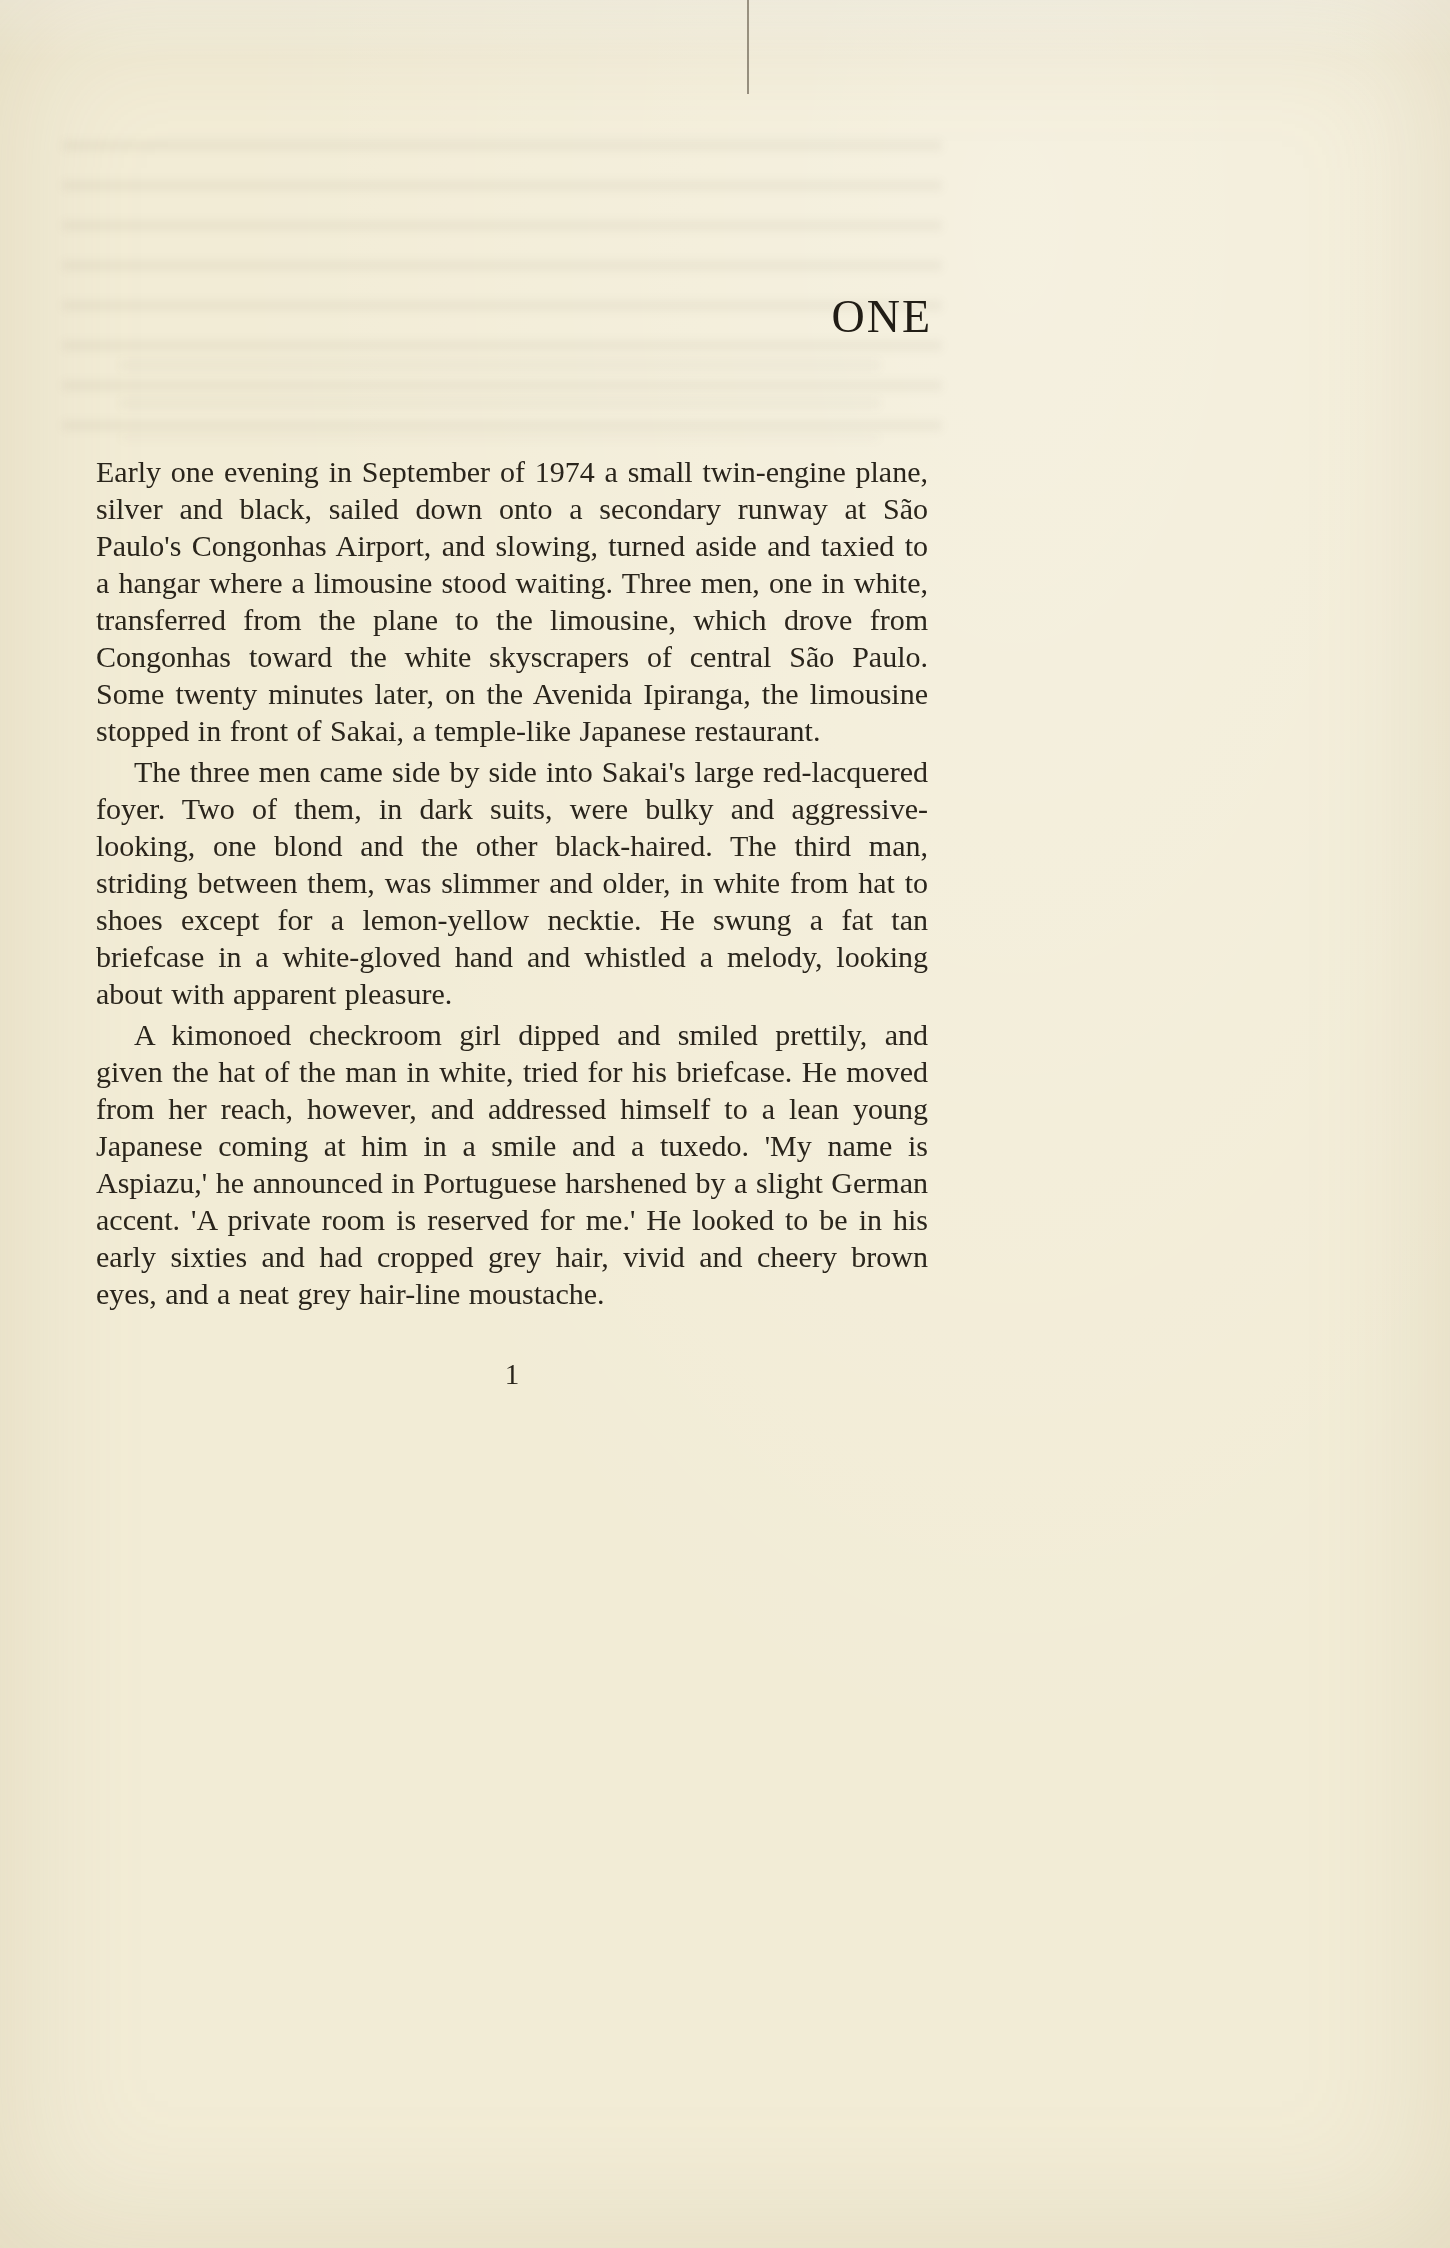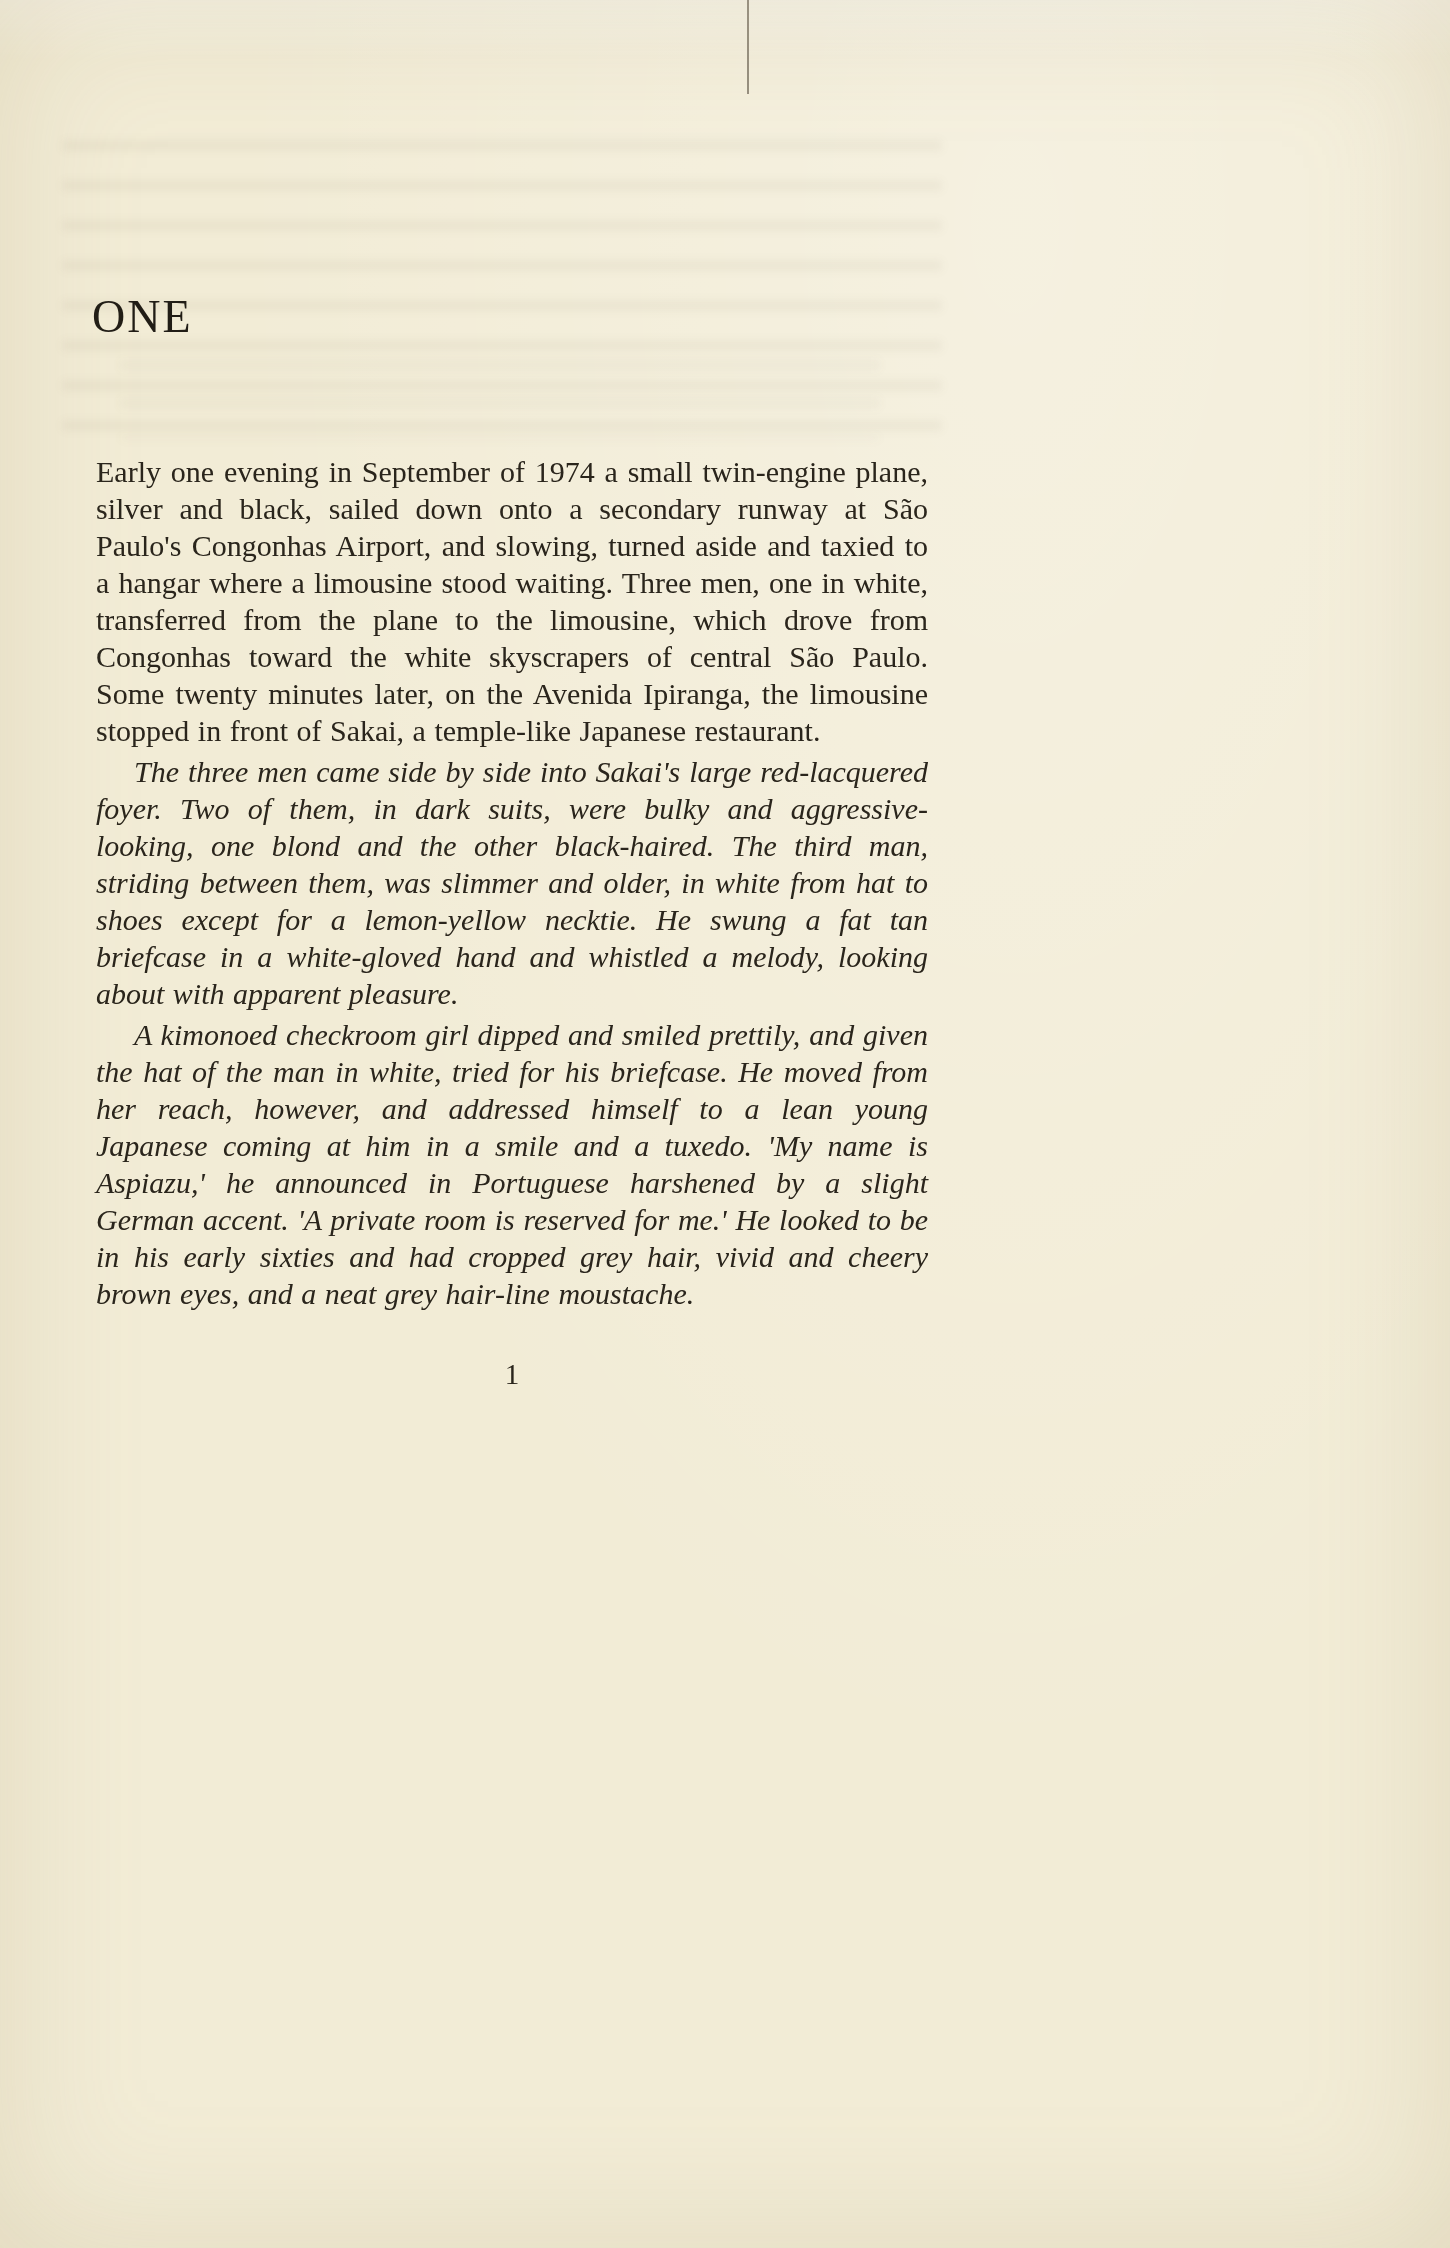--- a/index.html
+++ b/index.html
@@ -66,36 +66,35 @@
   }
   .text-col {
     position: absolute;
     left: 92px;
     top: 0;
     width: 840px;
     color: #2a251c;
   }
   .chapter {
     margin: 290px 0 110px 0;
-    text-align: left;
+    text-align: right;
     font-size: 46px;
     font-weight: 500;
     letter-spacing: 2px;
     color: #211d16;
   }
   .body-para {
     margin: 4px;
     font-size: 30px;
     line-height: 37px;
     text-align: justify;
     word-spacing: 1px;
   }
   .body-para + .body-para {
     text-indent: 38px;
-    font-style: italic;
   }
   .folio {
     margin-top: 46px;
     text-align: center;
     font-size: 29px;
     color: #2a251c;
   }
   .vignette {
     position: absolute;
     inset: 0;

